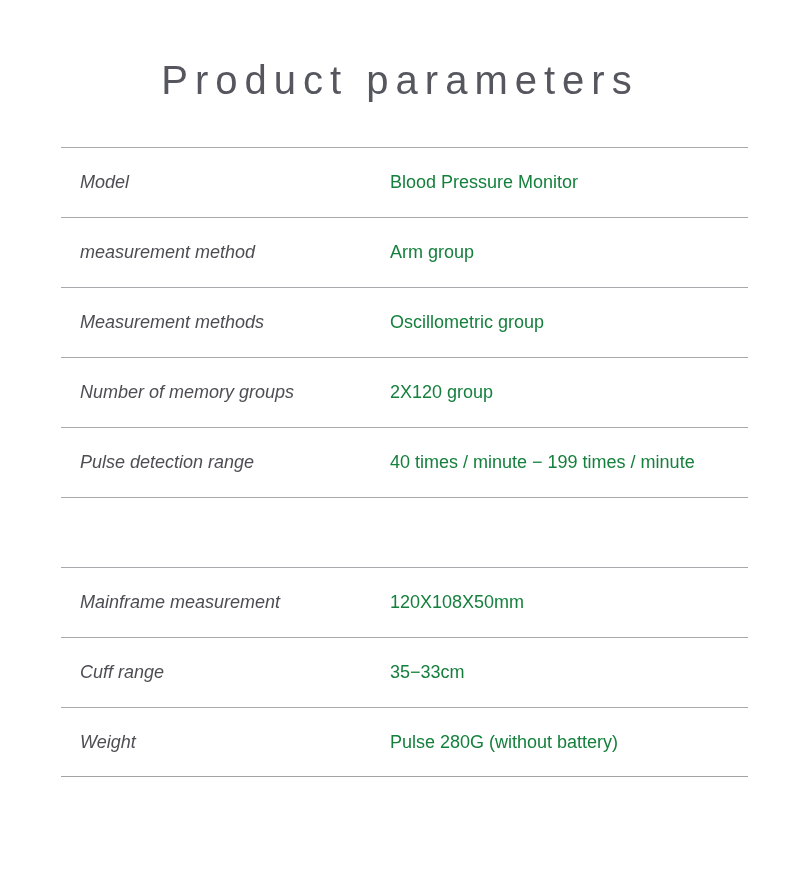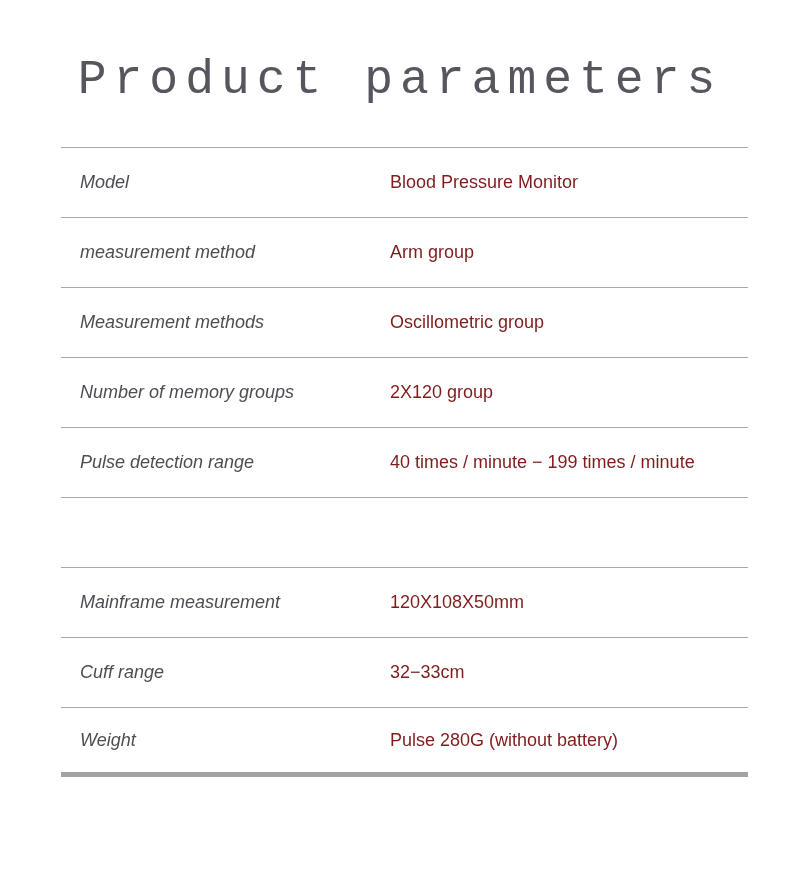--- a/index.html
+++ b/index.html
@@ -8,51 +8,50 @@
     width: 800px;
     height: 883px;
     background: #ffffff;
     font-family: "Liberation Sans", sans-serif;
     overflow: hidden;
   }
   .title {
     margin: 0;
     padding-top: 57px;
     text-align: center;
-    font-size: 48px;
+    font-size: 40px;
     font-weight: 400;
     letter-spacing: 7px;
     line-height: 46px;
     color: #56565e;
-    font-family: Liberation Mono, monospace;
   }
   .spec-table {
     margin: 44px 52px 0 61px; 
   }
   .row {
     display: flex;
     align-items: center;
     height: 70px;
     border-top: 1px solid #a9a9ad;
   }
   .row:last-child {
-    border-bottom: 5px solid #a3a3a3;
+    border-bottom: 1px solid #a3a3a3;
   }
   .label {
     flex: 0 0 329px;
     width: 329px;
     padding-left: 19px;
     font-size: 18px;
     color: #4d4d54;
     white-space: nowrap;
     font-style: italic;
   }
   .value {
     font-size: 18px;
-    color: #7f1d1d;
+    color: #15803d;
     white-space: nowrap;
   }
 </style>
 </head>
 <body>
 
 <div class="page">
 
   <h1 class="title">Product parameters</h1>
 
@@ -86,21 +85,21 @@
     <div class="row">
     </div>
 
     <div class="row">
       <span class="label">Mainframe measurement</span>
       <span class="value">120X108X50mm</span>
     </div>
 
     <div class="row">
       <span class="label">Cuff range</span>
-      <span class="value">32−33cm</span>
+      <span class="value">35−33cm</span>
     </div>
 
     <div class="row">
       <span class="label">Weight</span>
       <span class="value">Pulse 280G (without battery)</span>
     </div>
 
   </div>
 </div>
 

